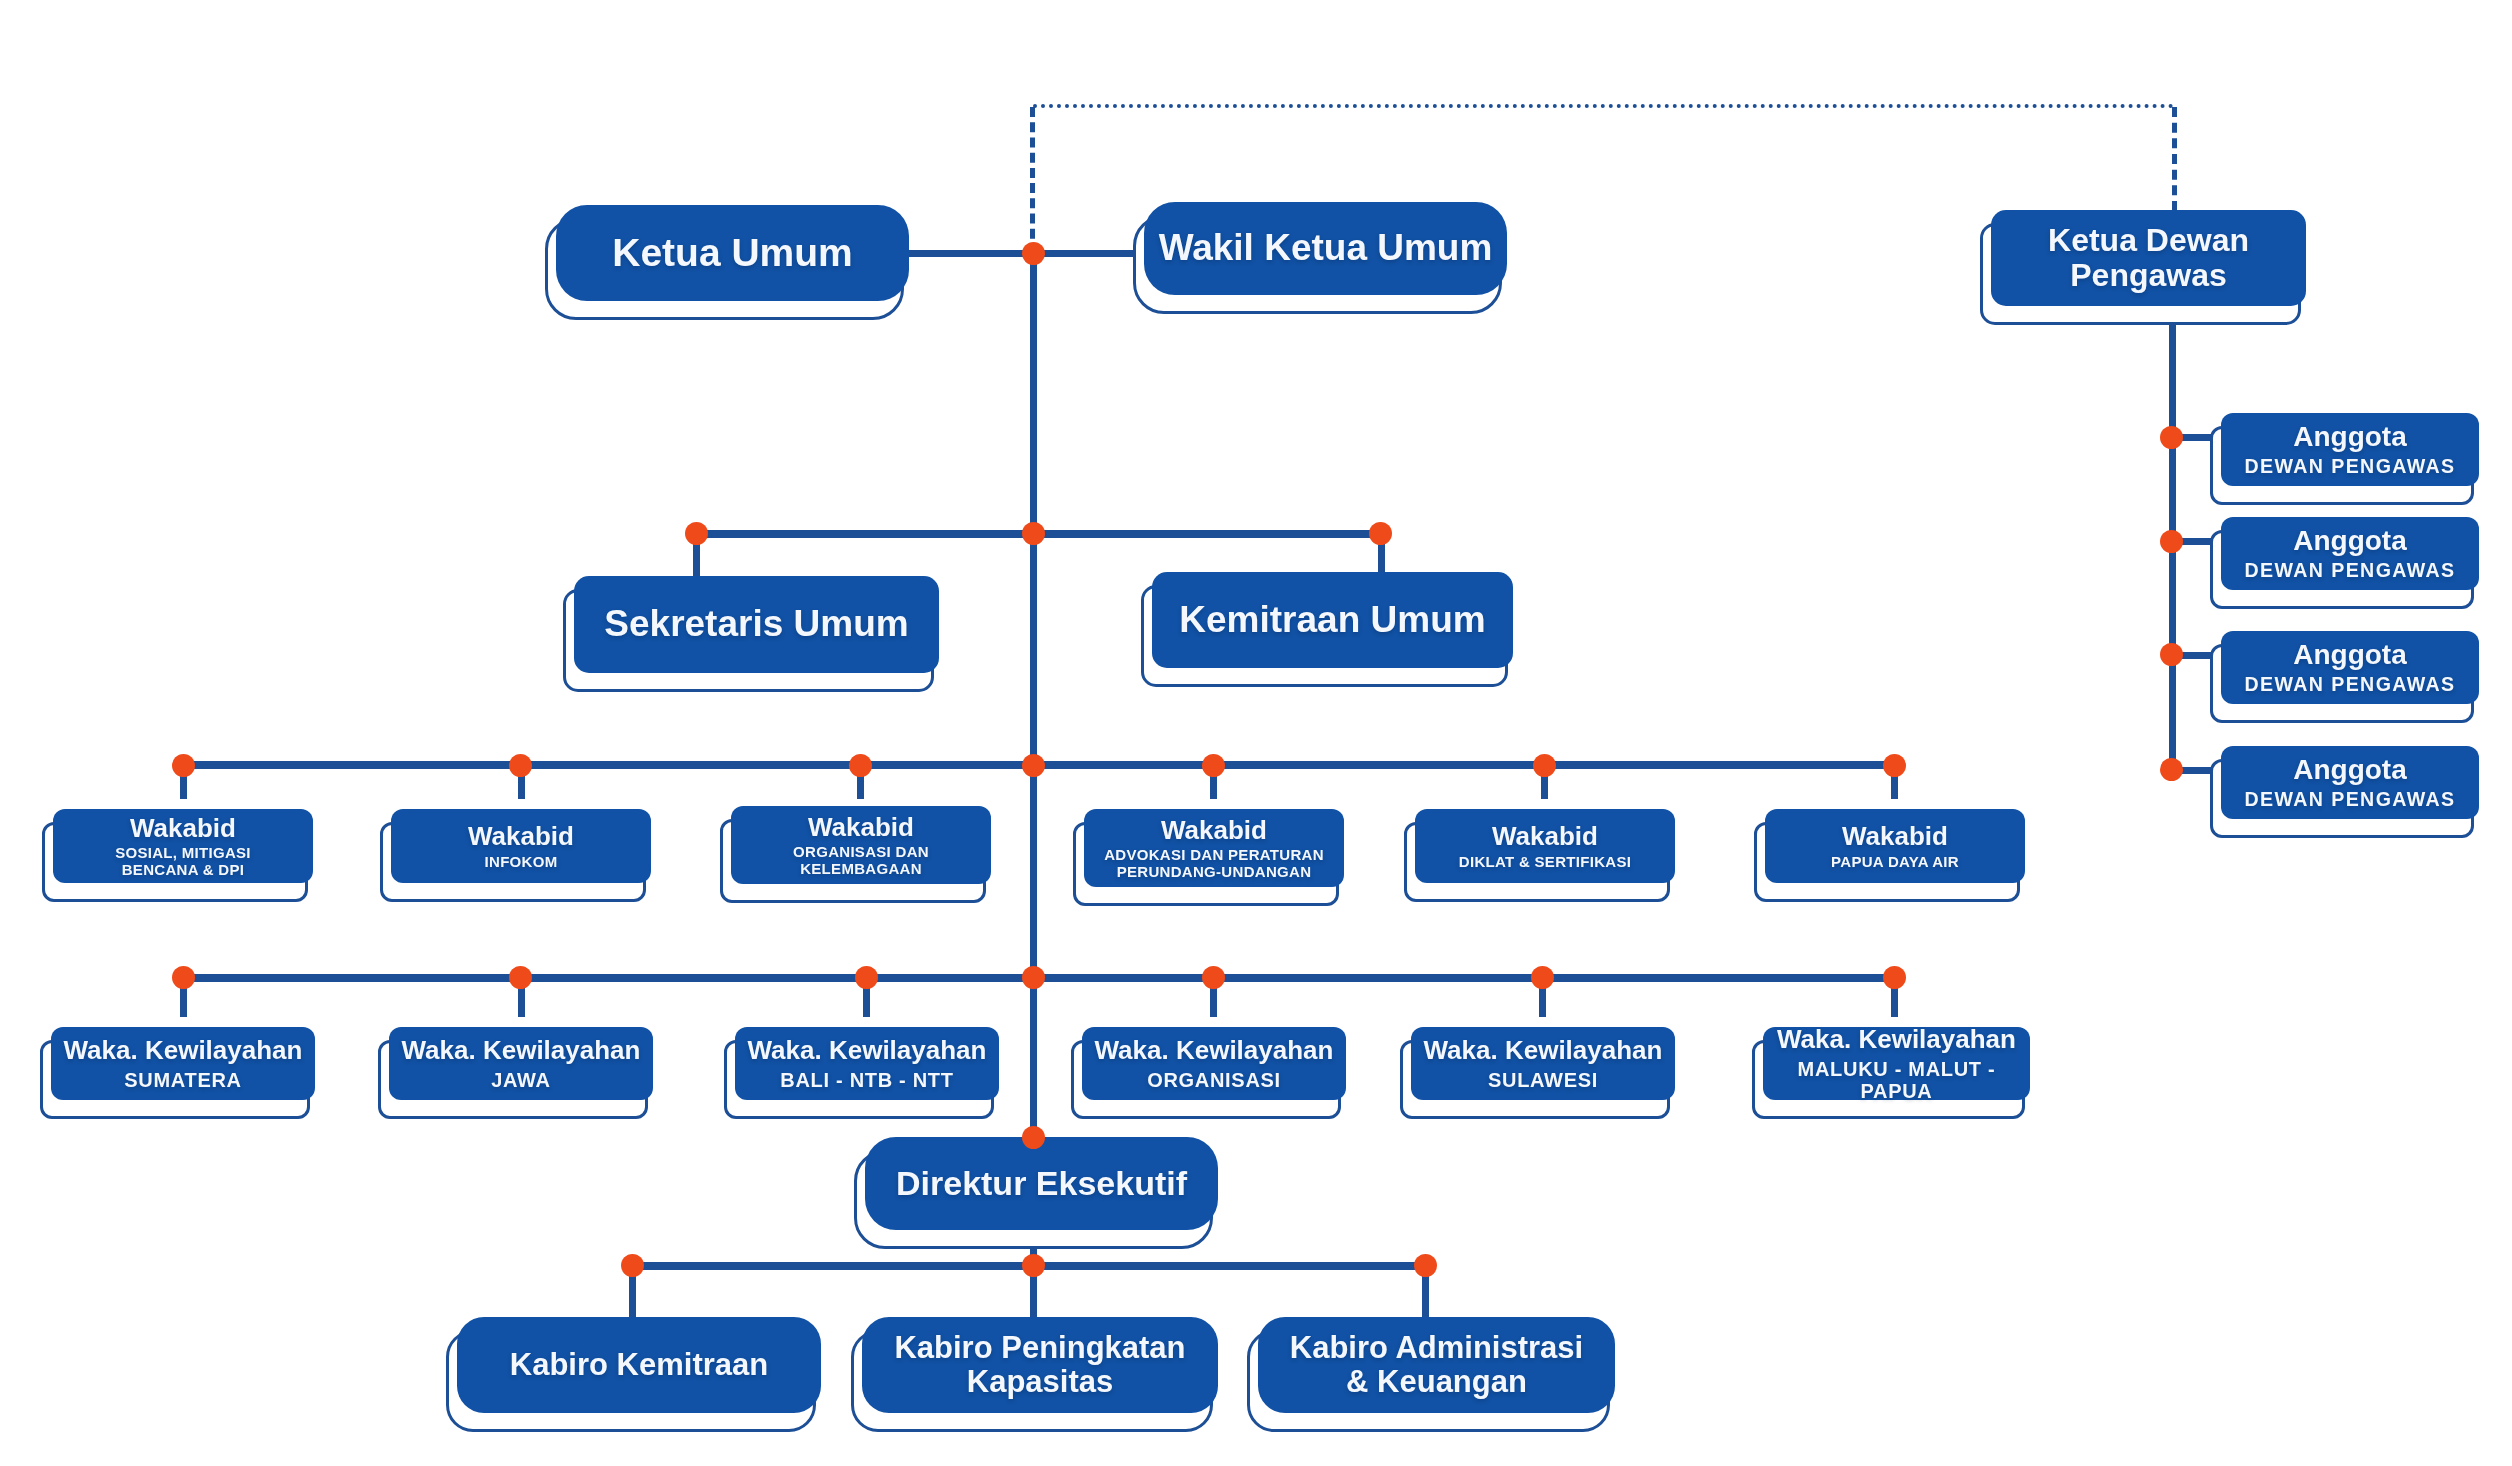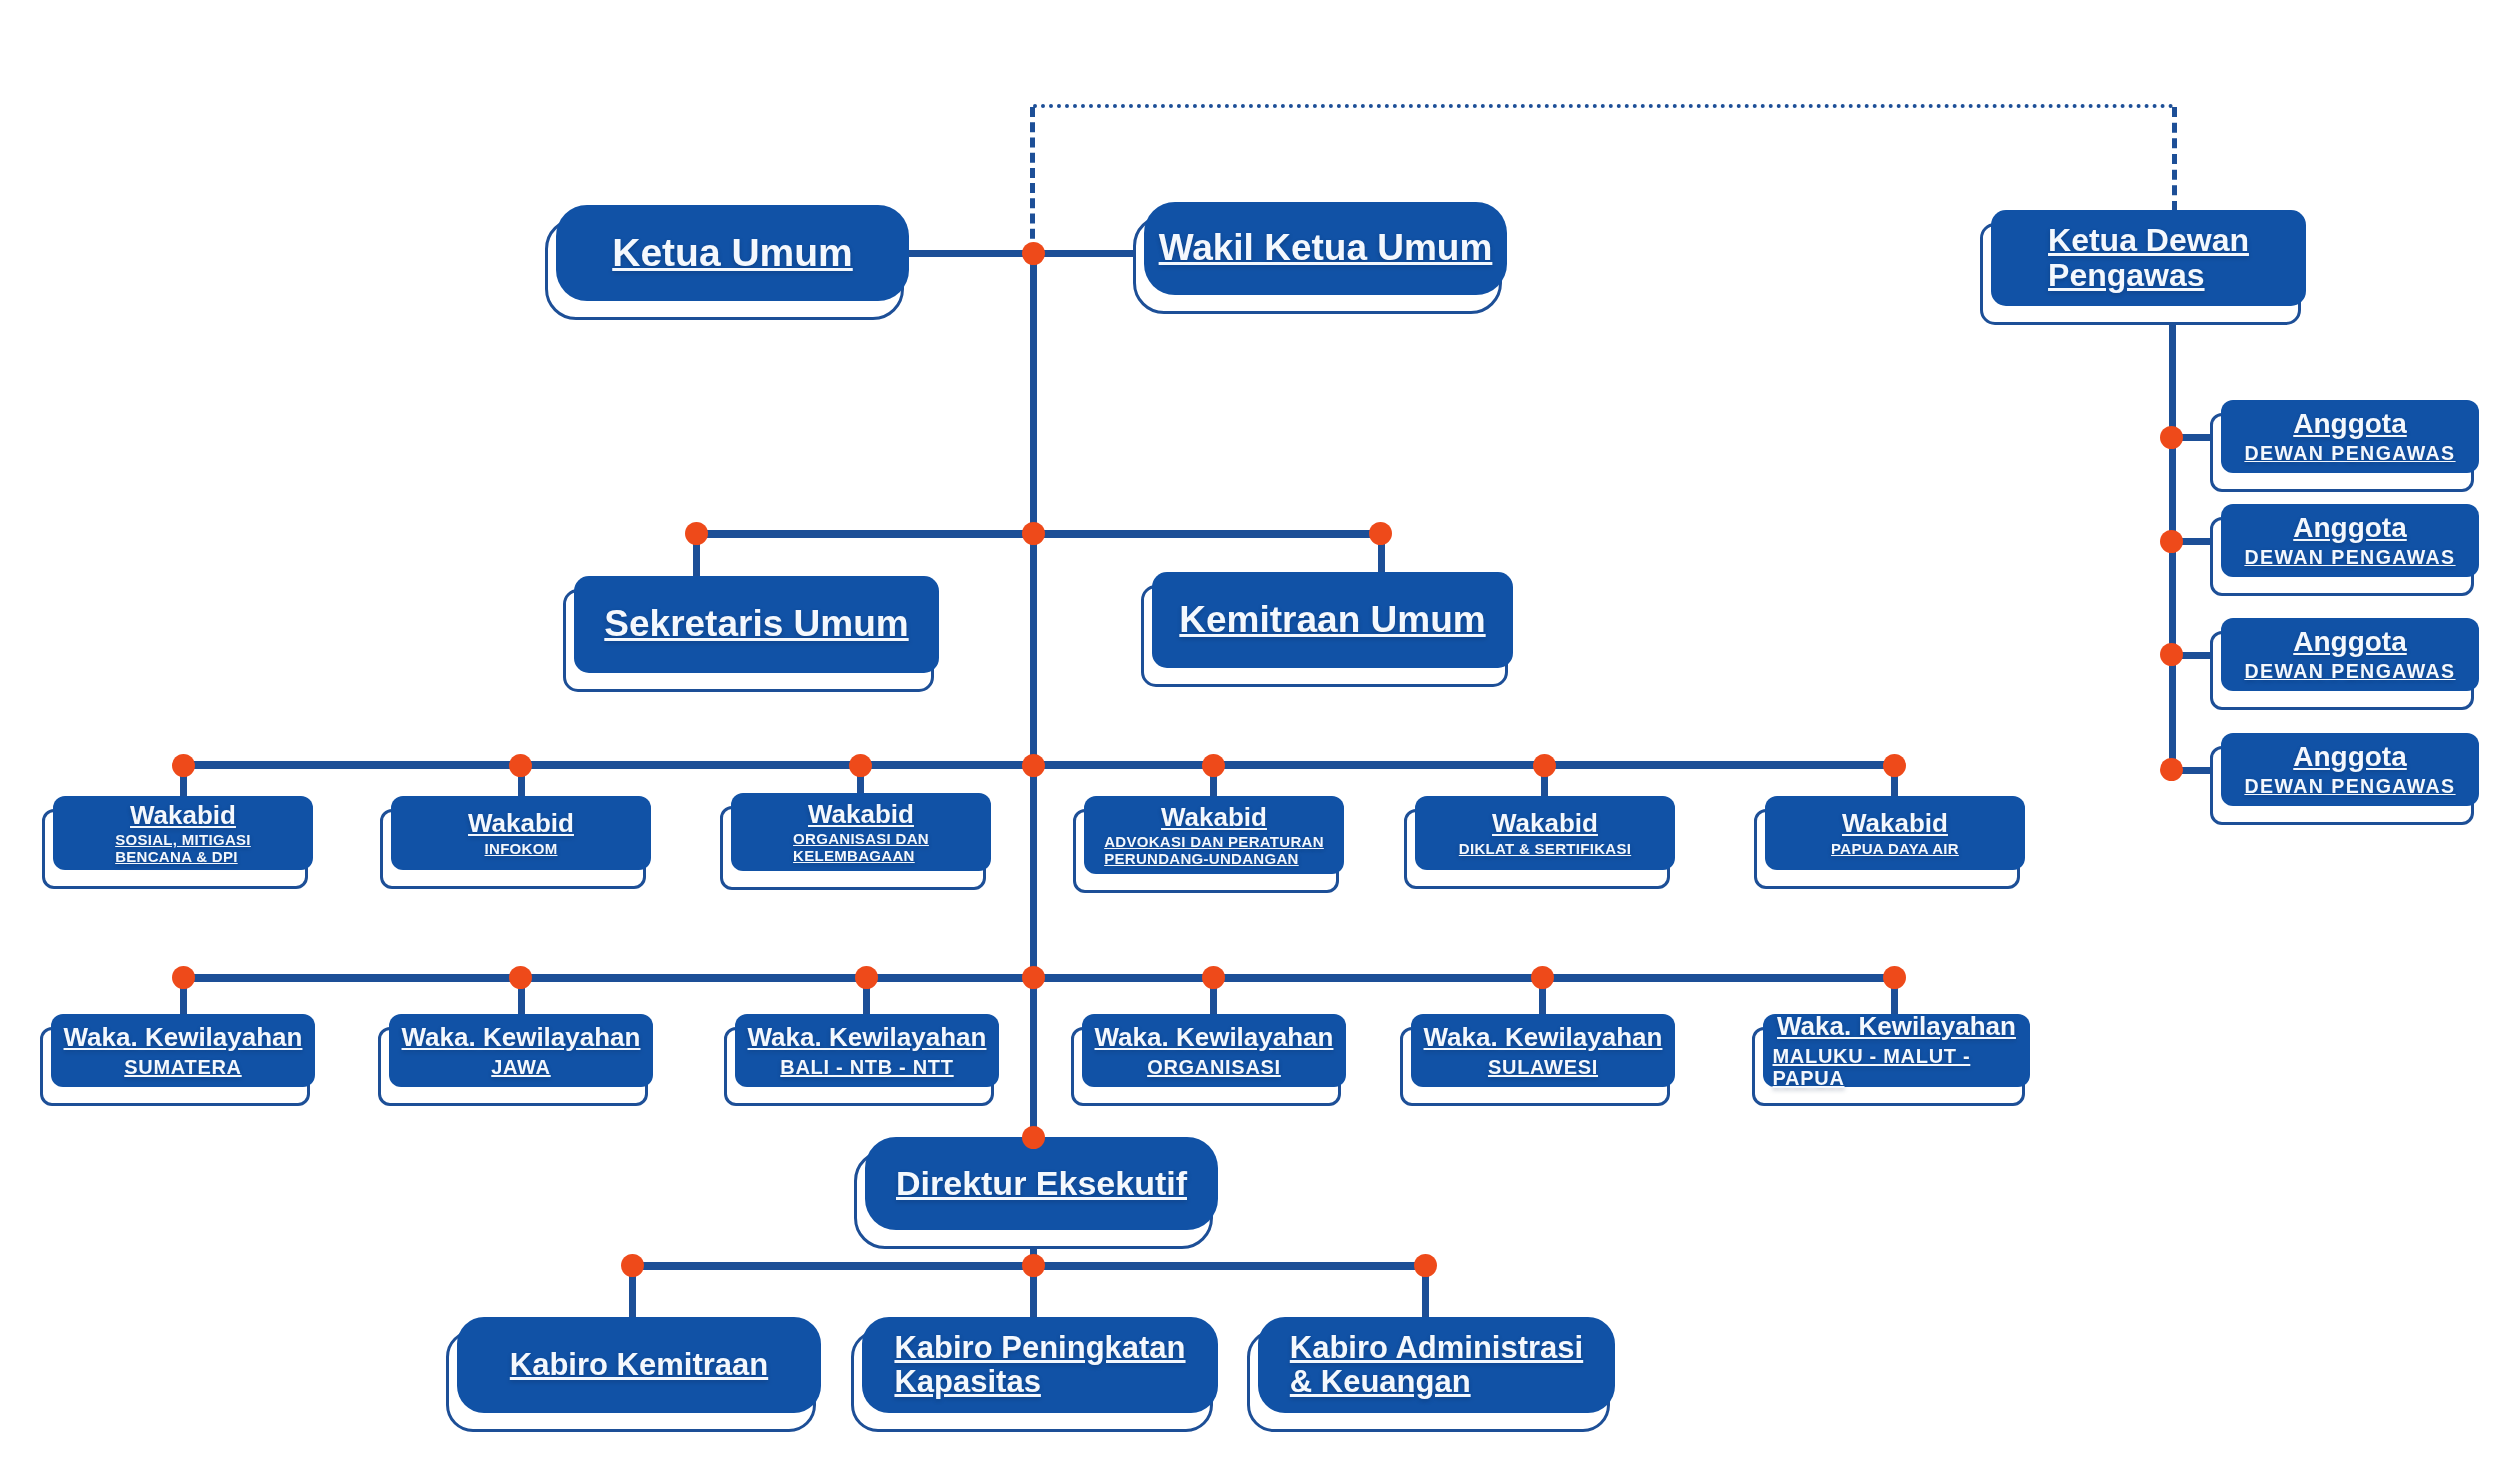--- a/index.html
+++ b/index.html
@@ -33,26 +33,25 @@
     background:#ffffff;border:3.4px solid var(--line);border-radius:inherit;
   }
   .face{
     position:absolute;inset:0;background:var(--blue);border-radius:inherit;z-index:1;
     display:flex;flex-direction:column;align-items:center;justify-content:center;
     padding:4px 9.5px;
   }
   .r45{border-radius:31px;}
   .r40{border-radius:27px;}
   .r22{border-radius:15px;}
-  .r18{border-radius:12px;}
+  .r18{border-radius:12px;margin-top:13px;}
 
   .t,.sub{
-    color:var(--text);font-weight:700;white-space:pre-line;
+    color:var(--text);font-weight:700;text-align:center;white-space:pre-line;
     text-shadow:0 2px 4.7px rgba(8,30,66,.30);
-    text-decoration:underline;
   }
   .t{line-height:1.1;}
   .sub{line-height:1.1;letter-spacing:0.7px;}
   .fs58{font-size:39px;}
   .fs54{font-size:37px;}
   .fs50{font-size:34px;}
   .fs48{font-size:32px;}
   .fs46{font-size:31px;}
   .fs42{font-size:28px;}
   .fs38{font-size:26px;}

